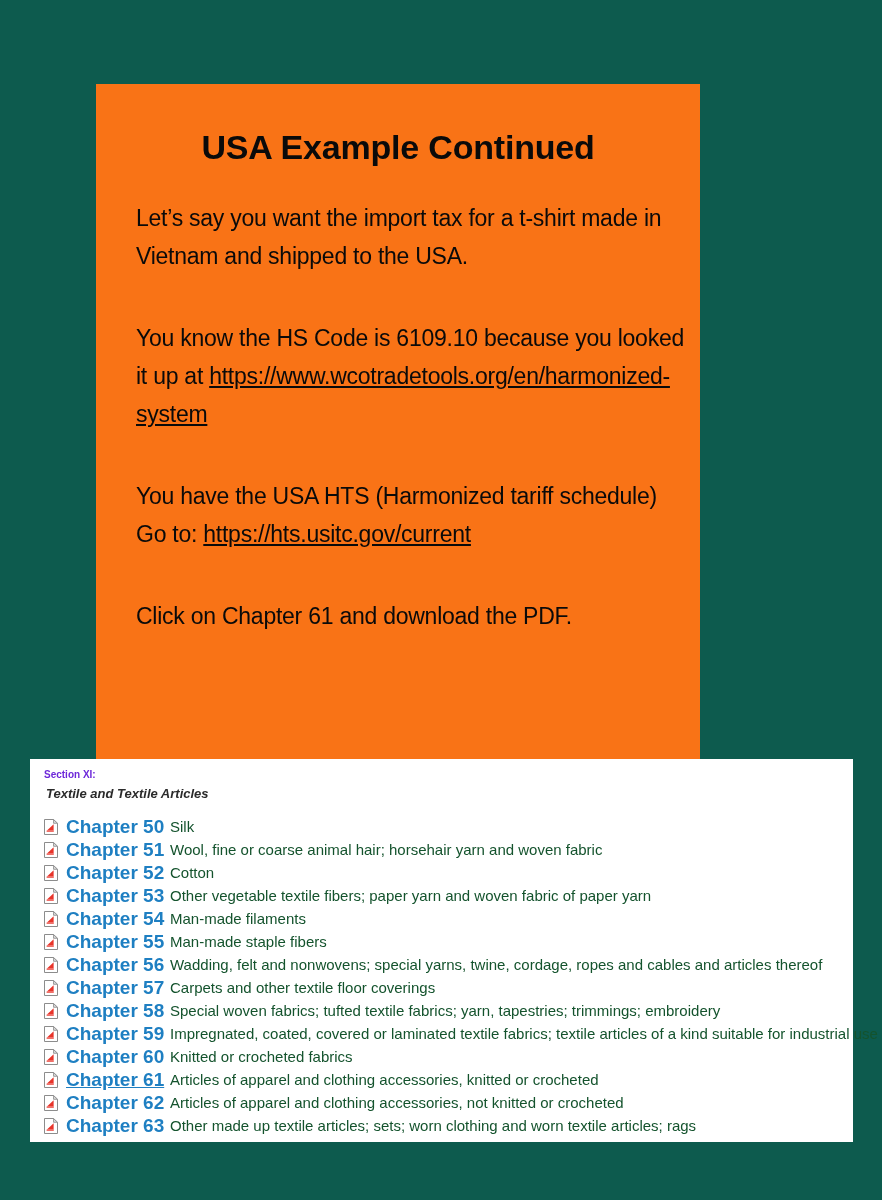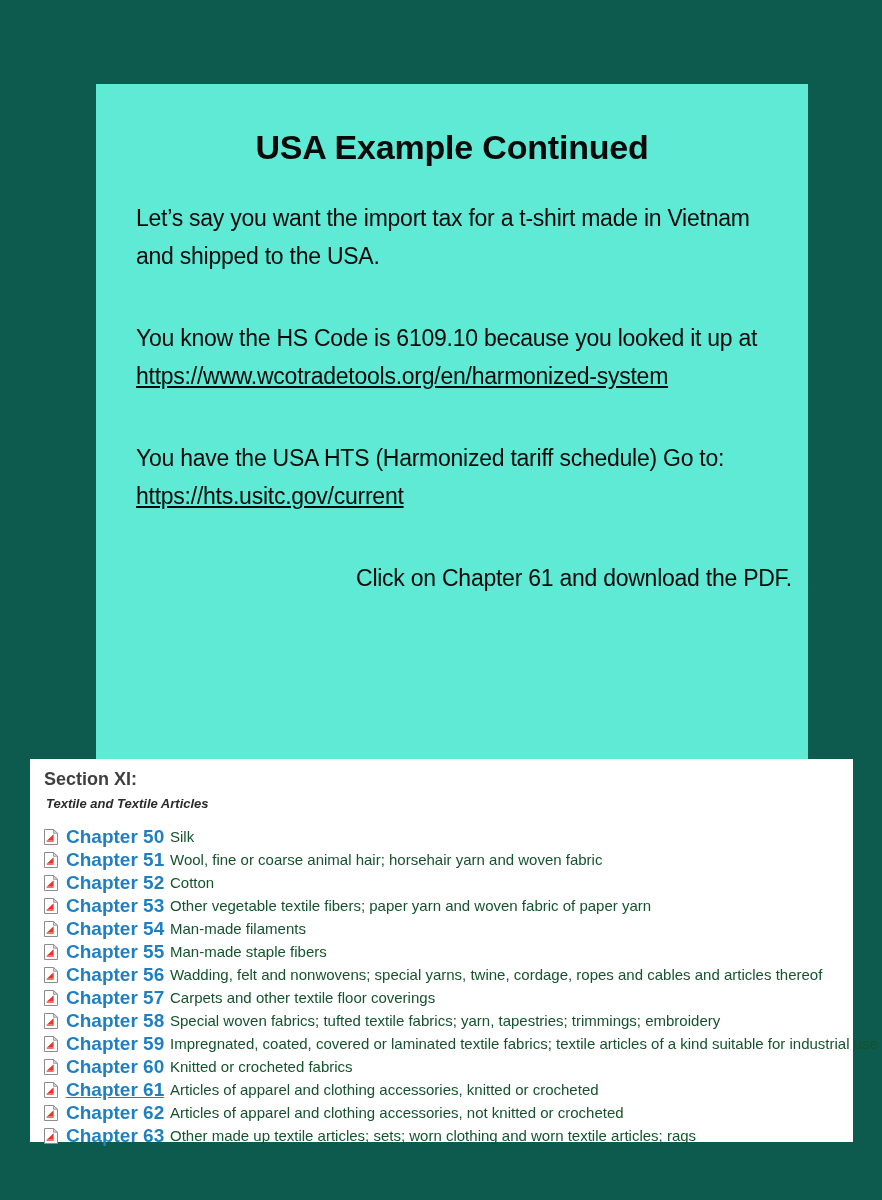--- a/index.html
+++ b/index.html
@@ -14,23 +14,23 @@
     background: #0d5b4e;
     font-family: "Liberation Sans", sans-serif;
     position: relative;
   }
 
   
   #slide-panel {
     position: absolute;
     left: 96px;
     top: 84px;
-    width: 712px;
+    width: 604px;
     height: 675px;
-    background: #5eead4;
+    background: #f97316;
   }
 
   #slide-title {
     text-align: center;
     font-size: 34px;
     font-weight: bold;
     color: #0a0a0a;
     letter-spacing: -0.2px;
     margin-top: 44px;
   }
@@ -42,43 +42,43 @@
   }
 
   .para {
     font-size: 23px;
     line-height: 38px;
     color: #0a0a0a;
     margin-bottom: 44px;
     letter-spacing: -0.25px;
   }
 
-  .para:last-child { margin-bottom: 0; text-align: right; }
+  .para:last-child { margin-bottom: 0; }
 
   .para .link {
     text-decoration: underline;
     color: #0a0a0a;
     cursor: pointer;
   }
 
   
   #hts-panel {
     position: absolute;
     left: 30px;
     top: 759px;
     width: 823px;
     height: 383px;
     background: #ffffff;
     padding: 10px 0 0 8px;
   }
 
   #section-heading {
-    font-size: 18px;
-    font-weight: bold;
-    color: #404040;
+    font-size: 10px;
+    font-weight: bold;
+    color: #6d28d9;
     padding-left: 6px;
     margin-bottom: 6px;
   }
 
   #section-subheading {
     font-size: 13px;
     font-style: italic;
     font-weight: bold;
     color: #2b2b2b;
     padding-left: 8px;

